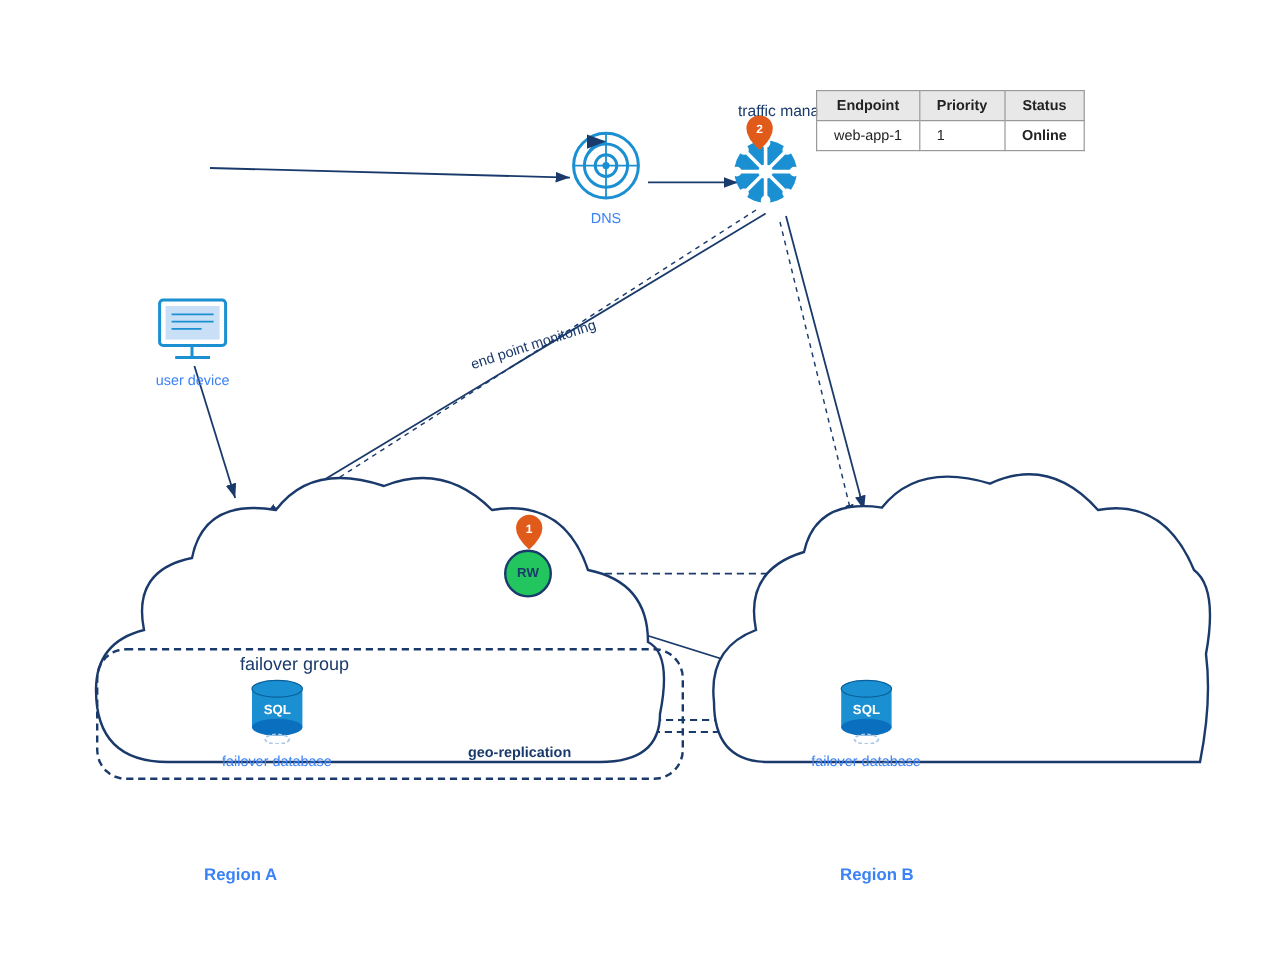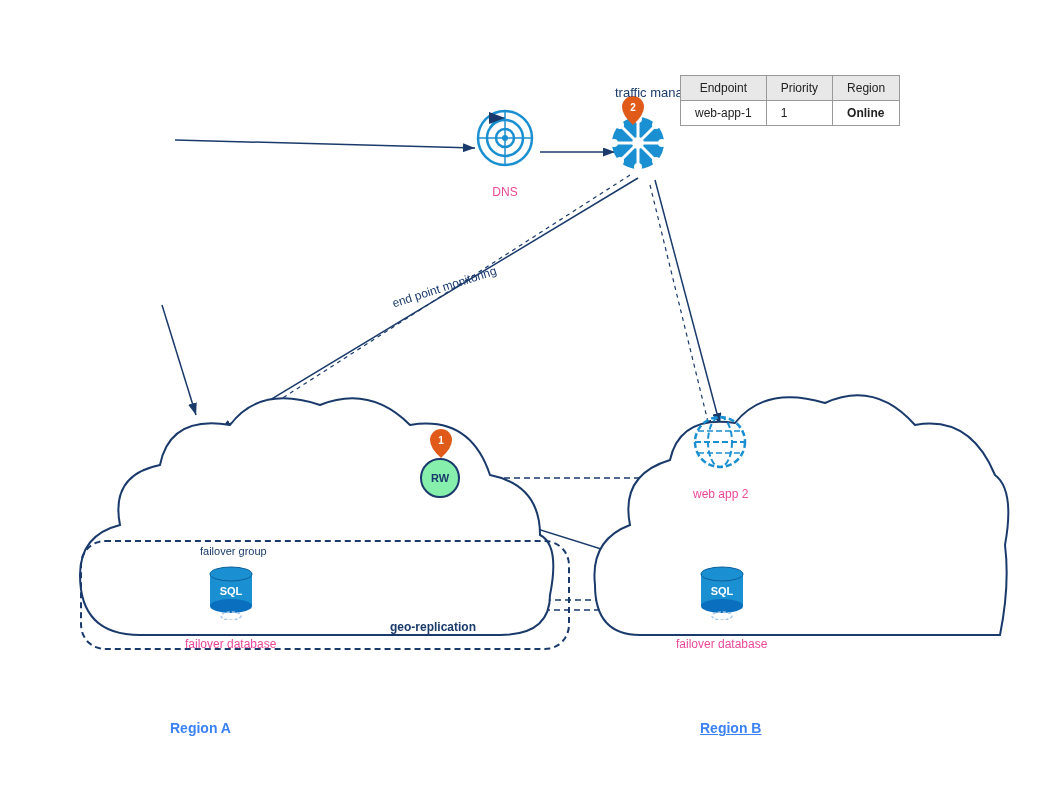--- a/index.html
+++ b/index.html
@@ -24,42 +24,42 @@
     }
     .tm-table {
       border-collapse: collapse;
       border: 1px solid #999;
       font-size: 12px;
     }
     .tm-table th {
       background: #e8e8e8;
       border: 1px solid #999;
       padding: 5px 14px;
-      font-weight: 400;
+      font-weight: 700;
       color: #222;
       margin-left: 47px;
     }
     .tm-table td {
       border: 1px solid #999;
       padding: 5px 14px;
       color: #222;
       margin-left: 40px;
     }
     .status-online-green { color: #00aa00; font-weight: 600; }
     .status-online-black { color: #222; }
 
     
     .icon-block {
       position: absolute;
       text-align: center;
     }
     .icon-label {
       font-size: 12px;
-      color: #ec4899;
-      margin-top: 13px;
+      color: #3b82f6;
+      margin-top: 2px;
       white-space: nowrap;
     }
 
     
     .dns-icon {
       width: 60px;
       height: 60px;
     }
 
     
@@ -67,21 +67,21 @@
       width: 56px;
       height: 56px;
     }
 
     
     .rw-circle {
       width: 40px;
       height: 40px;
       border-radius: 50%;
       border: 2px solid #1a3a6b;
-      background: #86efac;
+      background: #22c55e;
       display: flex;
       align-items: center;
       justify-content: center;
       font-size: 11px;
       font-weight: bold;
       color: #1a3a6b;
     }
 
     
     #arrows-svg {
@@ -196,61 +196,66 @@
   </div>
 
   <div style="position:absolute; left:615px; top:85px; font-size:13px; color:#1a3a6b;">traffic manager</div>
 
   <div class="tm-table-container">
     <table class="tm-table">
       <thead>
         <tr>
           <th>Endpoint</th>
           <th>Priority</th>
-          <th>Region</th>
+          <th>Status</th>
         </tr>
       </thead>
       <tbody>
         <tr>
           <td>web-app-1</td>
           <td>1</td>
           <td class="status-online-green">Online</td>
         </tr>
       </tbody>
     </table>
   </div>
 
+  <div class="icon-block" style="left:128px; top:248px;">
+    <svg width="65" height="55" viewBox="0 0 65 55">
+
+      <rect x="5" y="2" width="55" height="38" rx="3" fill="none" stroke="#1a8fd1" stroke-width="2.5"></rect>
+      <rect x="10" y="7" width="45" height="28" fill="#c8dff5"></rect>
+
+      <line x1="15" y1="14" x2="50" y2="14" stroke="#1a8fd1" stroke-width="1.5"></line>
+      <line x1="15" y1="20" x2="50" y2="20" stroke="#1a8fd1" stroke-width="1.5"></line>
+      <line x1="15" y1="26" x2="40" y2="26" stroke="#1a8fd1" stroke-width="1.5"></line>
+
+      <line x1="32" y1="40" x2="32" y2="50" stroke="#1a8fd1" stroke-width="2.5"></line>
+      <line x1="18" y1="50" x2="47" y2="50" stroke="#1a8fd1" stroke-width="2.5"></line>
+    </svg>
+    <div class="icon-label">user device</div>
+  </div>
 
   <div style="position:absolute; left:60px; top:375px; width:510px; height:290px;">
     <svg width="510" height="290" viewBox="0 0 510 290">
       <path d="M 80 260 Q 20 260 20 200 Q 20 160 60 150 Q 50 100 100 90 Q 110 40 170 50 Q 200 10 260 30 Q 310 10 350 50 Q 410 40 430 100 Q 480 110 480 160 Q 500 170 490 220 Q 490 260 440 260 Z" fill="white" stroke="#1a3a6b" stroke-width="2"></path>
     </svg>
   </div>
 
   <div style="position:absolute; left:580px; top:375px; width:440px; height:290px;">
     <svg width="440" height="290" viewBox="0 0 440 290">
       <path d="M 60 260 Q 15 260 15 210 Q 10 165 50 150 Q 40 100 90 85 Q 100 40 155 48 Q 185 10 245 28 Q 295 5 335 50 Q 390 40 415 100 Q 435 115 425 170 Q 430 210 420 260 Z" fill="white" stroke="#1a3a6b" stroke-width="2"></path>
     </svg>
   </div>
 
   <div style="position:absolute; left:80px; top:540px; width:490px; height:110px; border: 2px dashed #1a3a6b; border-radius: 25px;"></div>
 
-  <div style="position:absolute; left:200px; top:545px; font-size:11px; color:#1a3a6b;">failover group</div>
-
-
-  <div class="icon-block" style="left:693px; top:415px;">
-    <svg width="55" height="55" viewBox="0 0 55 55">
-      <circle cx="27" cy="27" r="25" fill="none" stroke="#1a8fd1" stroke-width="2.5" stroke-dasharray="6,3"></circle>
-      <ellipse cx="27" cy="27" rx="12" ry="25" fill="none" stroke="#1a8fd1" stroke-width="2" stroke-dasharray="6,3"></ellipse>
-      <line x1="2" y1="27" x2="52" y2="27" stroke="#1a8fd1" stroke-width="2" stroke-dasharray="6,3"></line>
-      <line x1="5" y1="16" x2="49" y2="16" stroke="#1a8fd1" stroke-width="1.5" stroke-dasharray="6,3"></line>
-      <line x1="5" y1="38" x2="49" y2="38" stroke="#1a8fd1" stroke-width="1.5" stroke-dasharray="6,3"></line>
-    </svg>
-    <div class="icon-label">web app 2</div>
-  </div>
+  <div style="position:absolute; left:200px; top:545px; font-size:15px; color:#1a3a6b;">failover group</div>
+
+
 
   <div style="position:absolute; left:420px; top:458px;">
 
     <div style="position:absolute; left:8px; top:-30px;">
       <svg width="26" height="32" viewBox="0 0 26 32">
         <path d="M 13 30 Q 2 20 2 12 A 11 11 0 0 1 24 12 Q 24 20 13 30Z" fill="#e05a1a"></path>
         <circle cx="13" cy="12" r="7" fill="#e05a1a"></circle>
         <text x="13" y="16" text-anchor="middle" fill="white" font-weight="bold" font-size="10" font-family="Arial">1</text>
       </svg>
     </div>
@@ -285,15 +290,15 @@
       <text x="29" y="35" text-anchor="middle" fill="white" font-weight="bold" font-size="11" font-family="Arial">SQL</text>
       <ellipse cx="29" cy="56" rx="10" ry="4" fill="none" stroke="#aac8e8" stroke-width="1.5" stroke-dasharray="3,2"></ellipse>
     </svg>
     <div class="icon-label">failover database</div>
   </div>
 
   <div style="position:absolute; left:390px; top:620px; font-size:12px; color:#1a3a6b;font-weight:bold;">geo-replication</div>
 
   <div class="region-label" style="left:170px; top:720px;">Region A</div>
 
-  <div class="region-label" style="left:700px; top:720px;text-decoration:underline;">Region B</div>
+  <div class="region-label" style="left:700px; top:720px;">Region B</div>
 
 </div>
 
 </body></html>

